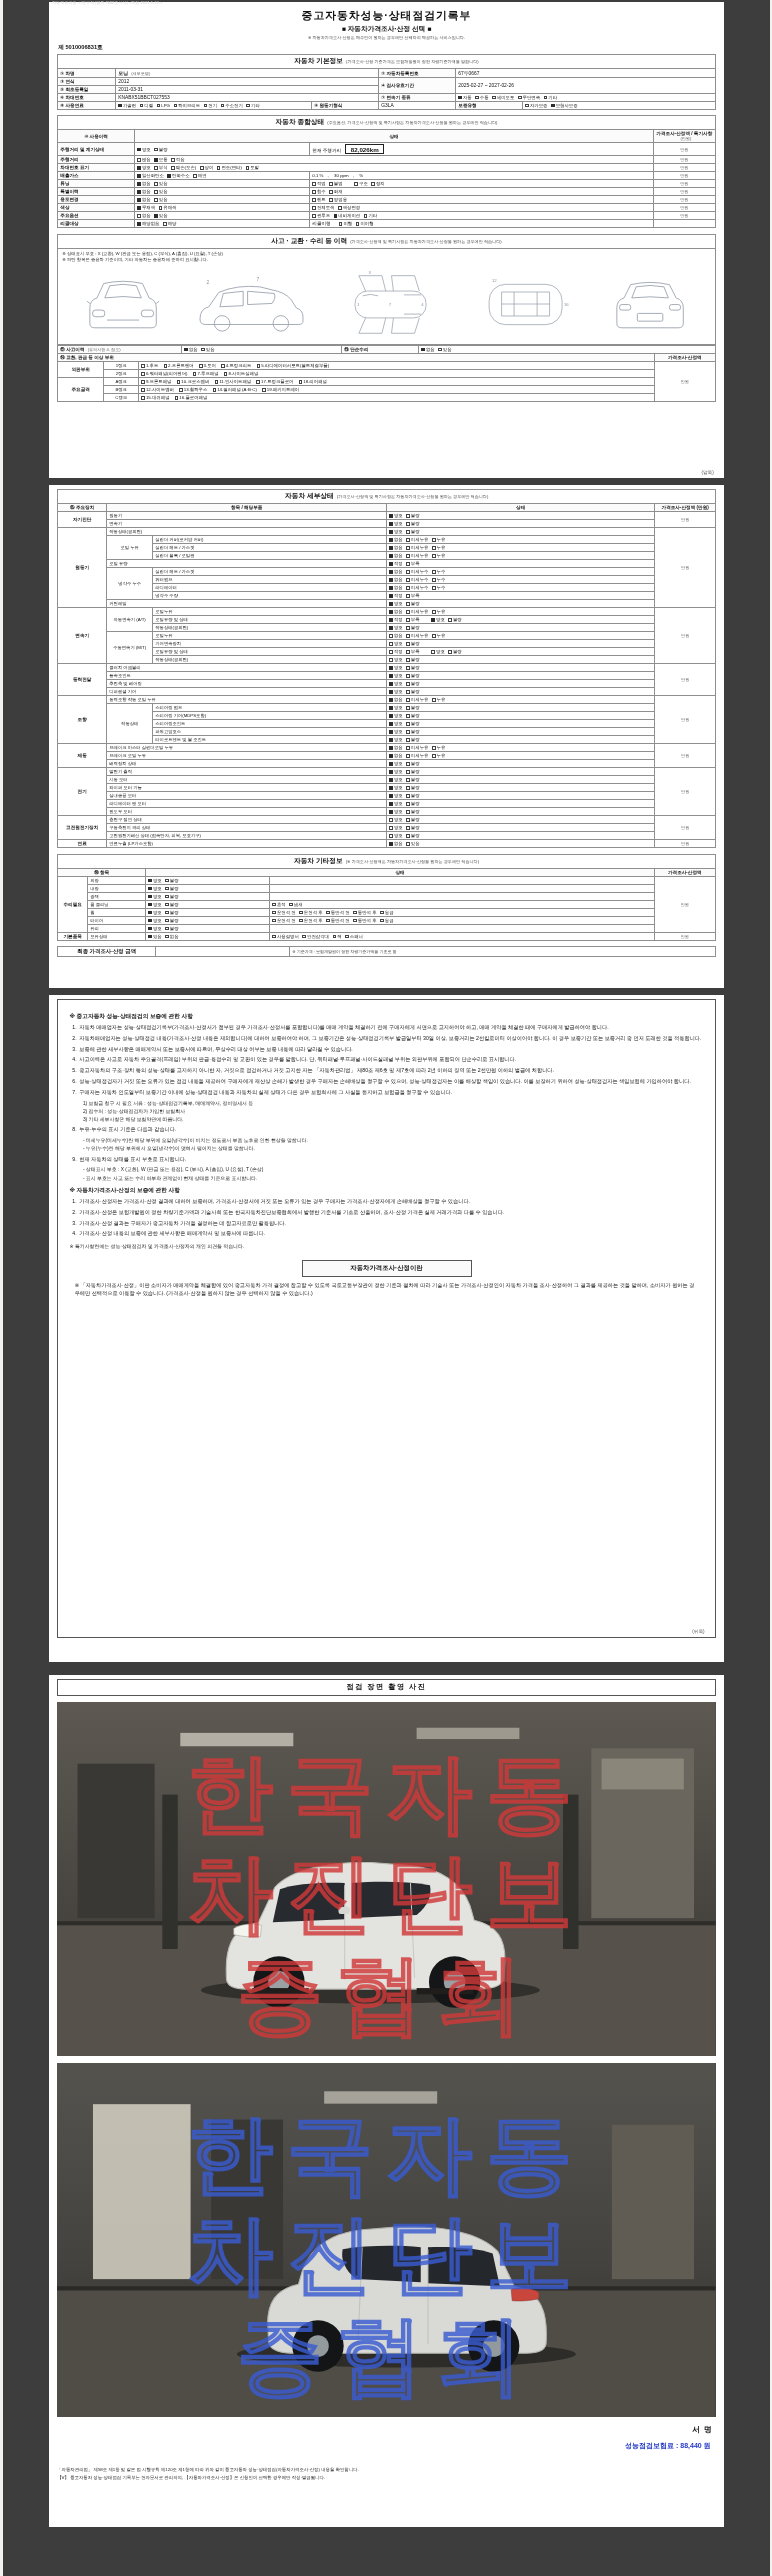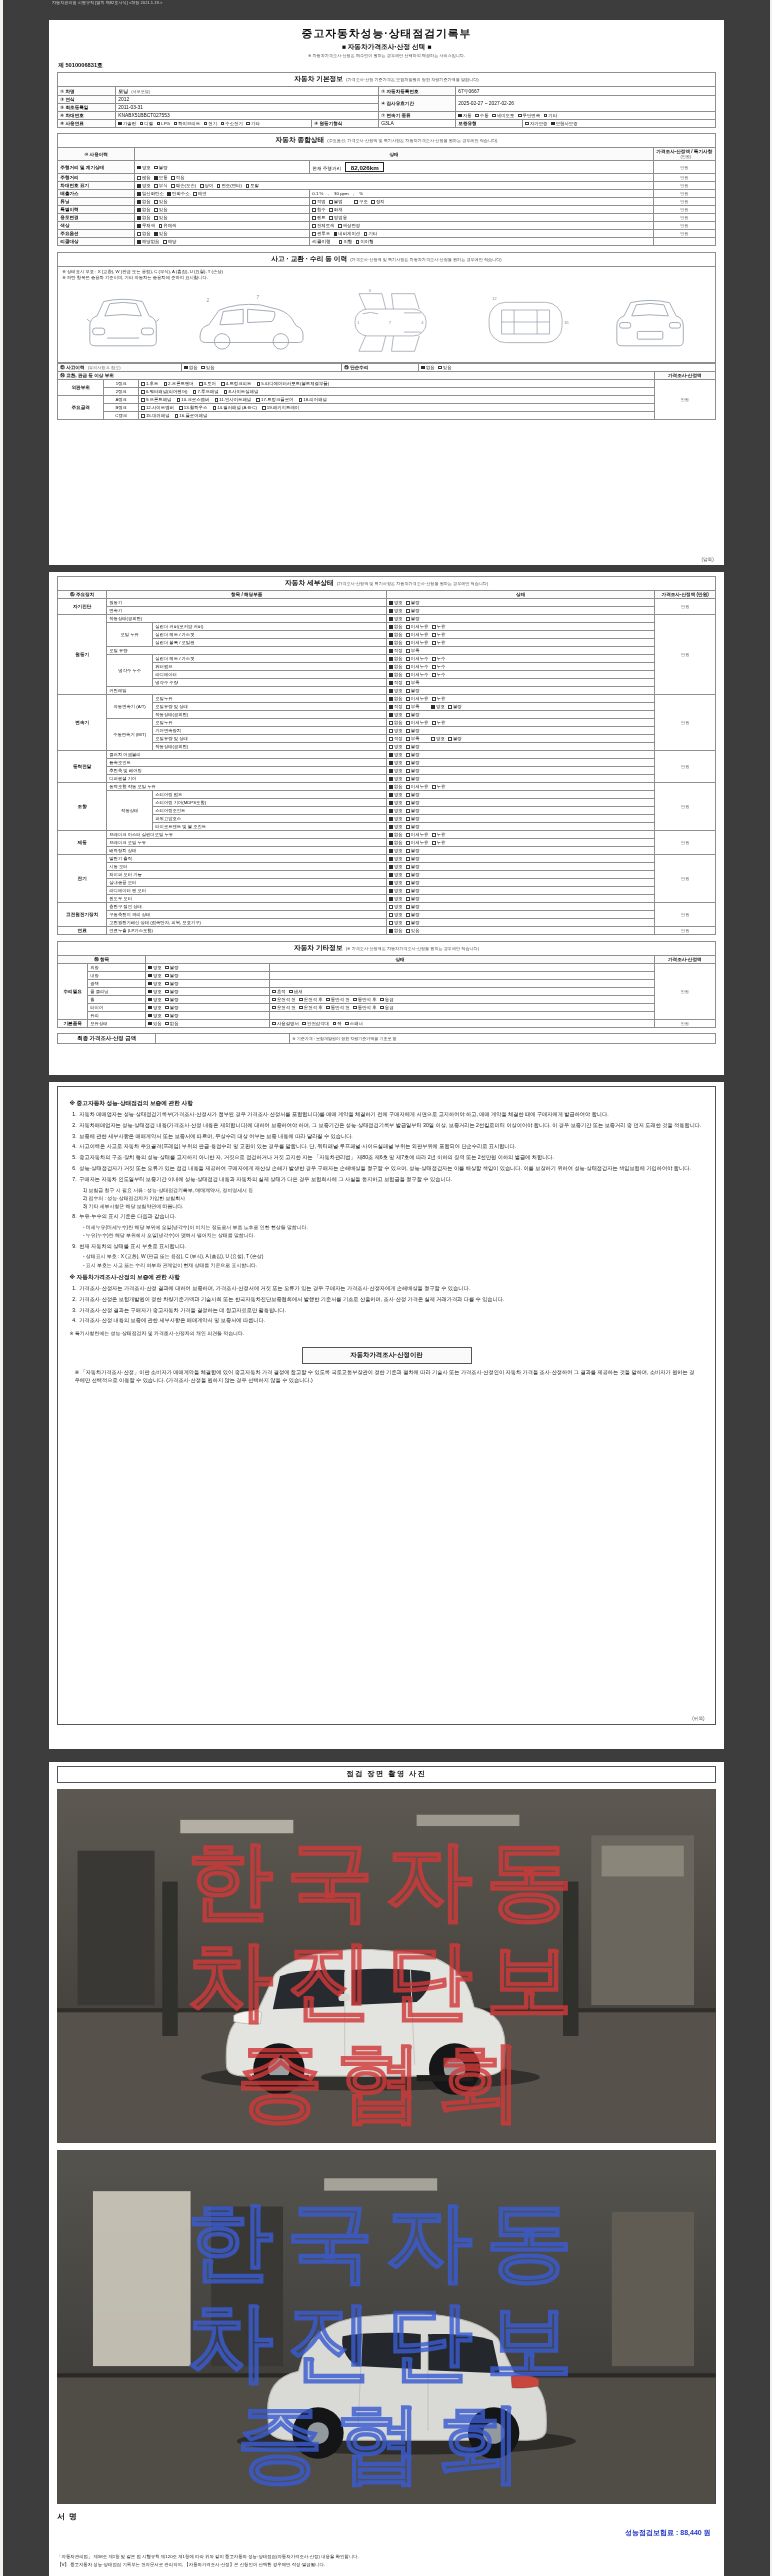--- a/index.html
+++ b/index.html
@@ -2,21 +2,21 @@
 <html style="--premium-blue: #2238c8; --watermark-red: #d03a3a; --watermark-blue: #3a5bd0;font-size:8.2px"><head>
 <meta charset="utf-8">
 <style>
   *{margin:0;padding:0;box-sizing:border-box}
   html,body{background:#3d3d3d}
   body{width:773px;min-height:2576px;position:relative;font-family:"Liberation Sans","DejaVu Sans",sans-serif;color:#111}
   .edge{position:absolute;top:0;bottom:0;width:2.6px;background:#f2f2ef;z-index:9}
   .edge.l{left:0}.edge.r{right:0}
   .topnote{position:absolute;top:0;left:52px;font-size:4.1px;color:#d6d6d6;z-index:2}
   .page{width:675px;margin:0 auto;background:#fff;position:relative;padding:4.1px 8.2px;overflow:hidden}
-  #p1{margin-top:20px;height:545px}
+  #p1{margin-top:2px;height:476px}
   #p2{margin-top:7.2px;height:503px}
   #p3{margin-top:7.2px;height:667px}
   #p4{margin-top:12.4px;height:852px}
   
   .doc-title{text-align:center;font-size:10.8px;font-weight:bold;letter-spacing:1px;margin-top:3.1px}
   .doc-sub{text-align:center;font-size:6.7px;font-weight:bold;margin-top:1.5px}
   .doc-note{text-align:center;font-size:4.1px;color:#444;margin-top:1px}
   .doc-no{font-size:5.7px;font-weight:bold;margin:4.1px 0 2.1px 1px}
   .pgmark{position:absolute;right:10.3px;bottom:3.1px;font-size:4.6px;color:#555}
   
@@ -59,21 +59,21 @@
   .nn{min-width:7.2px;text-align:right;flex:0 0 auto}
   .nsub{margin:1px 0 1px 13.4px;font-size:4.9px;line-height:7.2px;color:#222}
   .nextra{font-size:4.9px;margin-top:5.2px}
   .terms-box{width:170px;margin:10.3px auto 5.2px;border:0.8px solid #555;text-align:center;font-weight:bold;font-size:6.4px;padding:3.1px;background:#fafafa}
   .terms-text{font-size:5.2px;line-height:7.7px;padding:0 5.2px;color:#111}
   
   .photo-title{border:0.8px solid #555;text-align:center;font-weight:bold;font-size:7.2px;padding:2.6px;margin-bottom:6.2px;letter-spacing:1.5px}
   .photo{position:relative;height:354px;background:#454440;margin-bottom:7.2px;overflow:hidden}
   .photo svg{position:absolute;inset:0;width:100%;height:100%}
   
-  .sign-label{text-align:left;font-size:7.7px;font-weight:bold;letter-spacing:4.1px;margin-top:6.2px}
+  .sign-label{text-align:right;font-size:7.7px;font-weight:bold;letter-spacing:4.1px;margin-top:6.2px}
   .premium{text-align:right;font-size:7px;font-weight:bold;color:var(--premium-blue,#2238c8);margin:6.2px 5.2px 0 0}
   .sign-fine{margin-top:15.5px;font-size:4.4px;color:#222;line-height:7.2px}
 </style>
 </head>
 <body>
 
 <span class="edge l"></span>
 <span class="edge r"></span>
 <div class="topnote">자동차관리법 시행규칙 [별지 제82호서식] &lt;개정 2021.1.19.&gt;</div>
 

